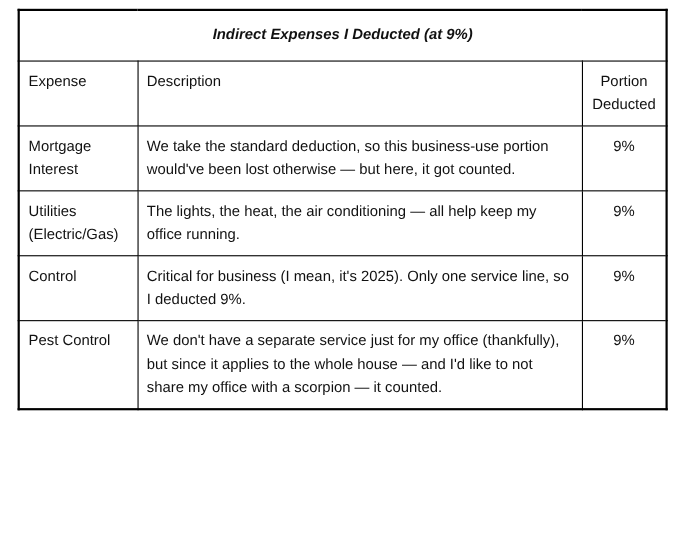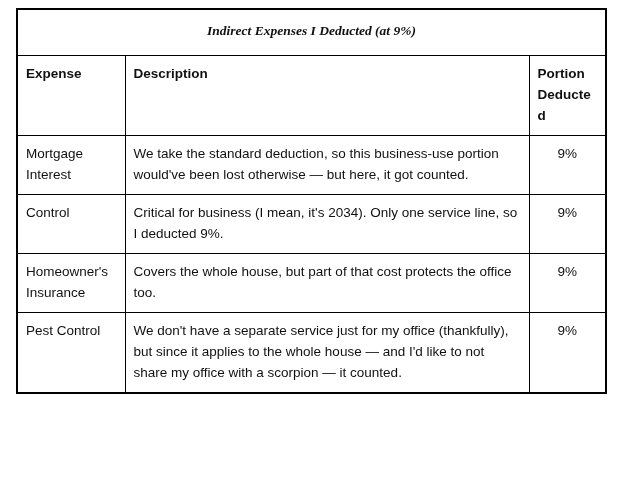--- a/index.html
+++ b/index.html
@@ -38,29 +38,28 @@
     padding: 7px 8px 9px 8px;
     background: #ffffff;
     word-wrap: break-word;
   }
   .title-cell {
     text-align: center;
     font-weight: bold;
     font-style: italic;
     vertical-align: middle !important;
     padding: 10px 8px 14px 8px !important;
-    font-family: Liberation Serif, serif;
   }
   th.head-cell {
-    font-weight: bold;
+    font-weight: normal;
     text-align: left;
     height: 34px;
   }
   th.head-portion {
-    text-align: left;
+    text-align: center;
   }
   td.cell-portion {
     text-align: center;
   }
   tr.body-row td {
     height: 28px;
   }
   tr.row-tall td { height: 60px; }
 </style>
 </head>
@@ -83,32 +82,32 @@
         <th class="head-cell head-portion">Portion Deducted</th>
       </tr>
 
       <tr class="body-row">
         <td>Mortgage Interest</td>
         <td>We take the standard deduction, so this business-use portion would've been lost otherwise — but here, it got counted.</td>
         <td class="cell-portion">9%</td>
       </tr>
 
 
-
       <tr class="body-row">
-        <td>Control</td>
-        <td>Critical for business (I mean, it's 2034). Only one service line, so I deducted 9%.</td>
+        <td>Utilities (Electric/Gas)</td>
+        <td>The lights, the heat, the air conditioning — all help keep my office running.</td>
         <td class="cell-portion">9%</td>
       </tr>
 
       <tr class="body-row">
-        <td>Homeowner's Insurance</td>
-        <td>Covers the whole house, but part of that cost protects the office too.</td>
+        <td>Control</td>
+        <td>Critical for business (I mean, it's 2025). Only one service line, so I deducted 9%.</td>
         <td class="cell-portion">9%</td>
       </tr>
+
 
       <tr class="body-row row-tall">
         <td>Pest Control</td>
         <td>We don't have a separate service just for my office (thankfully), but since it applies to the whole house — and I'd like to not share my office with a scorpion — it counted.</td>
         <td class="cell-portion">9%</td>
       </tr>
 
     </tbody>
   </table>
 </div>

